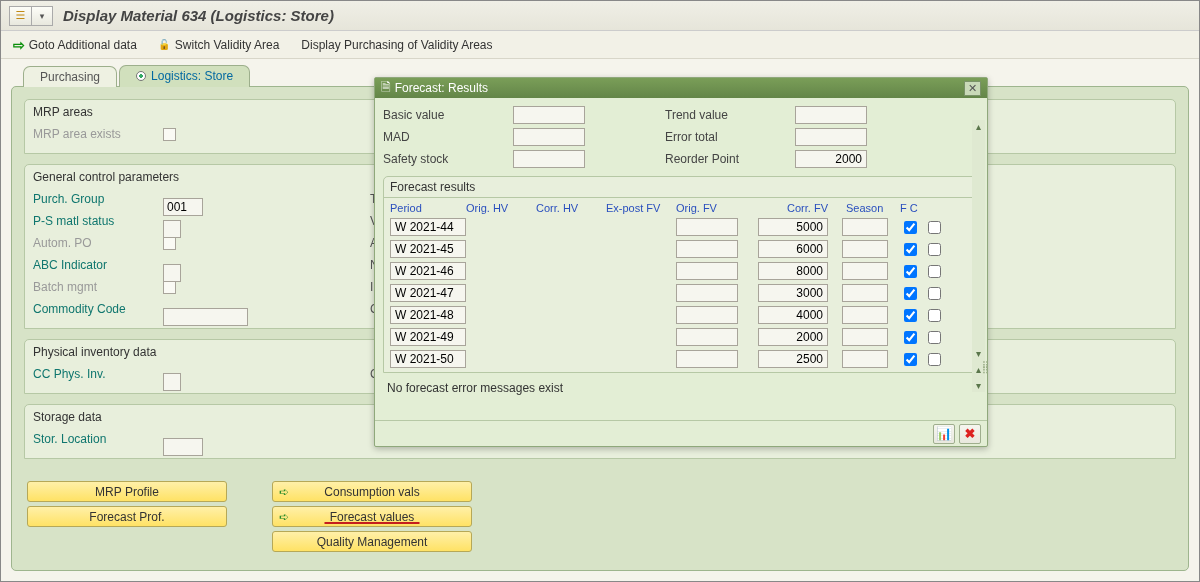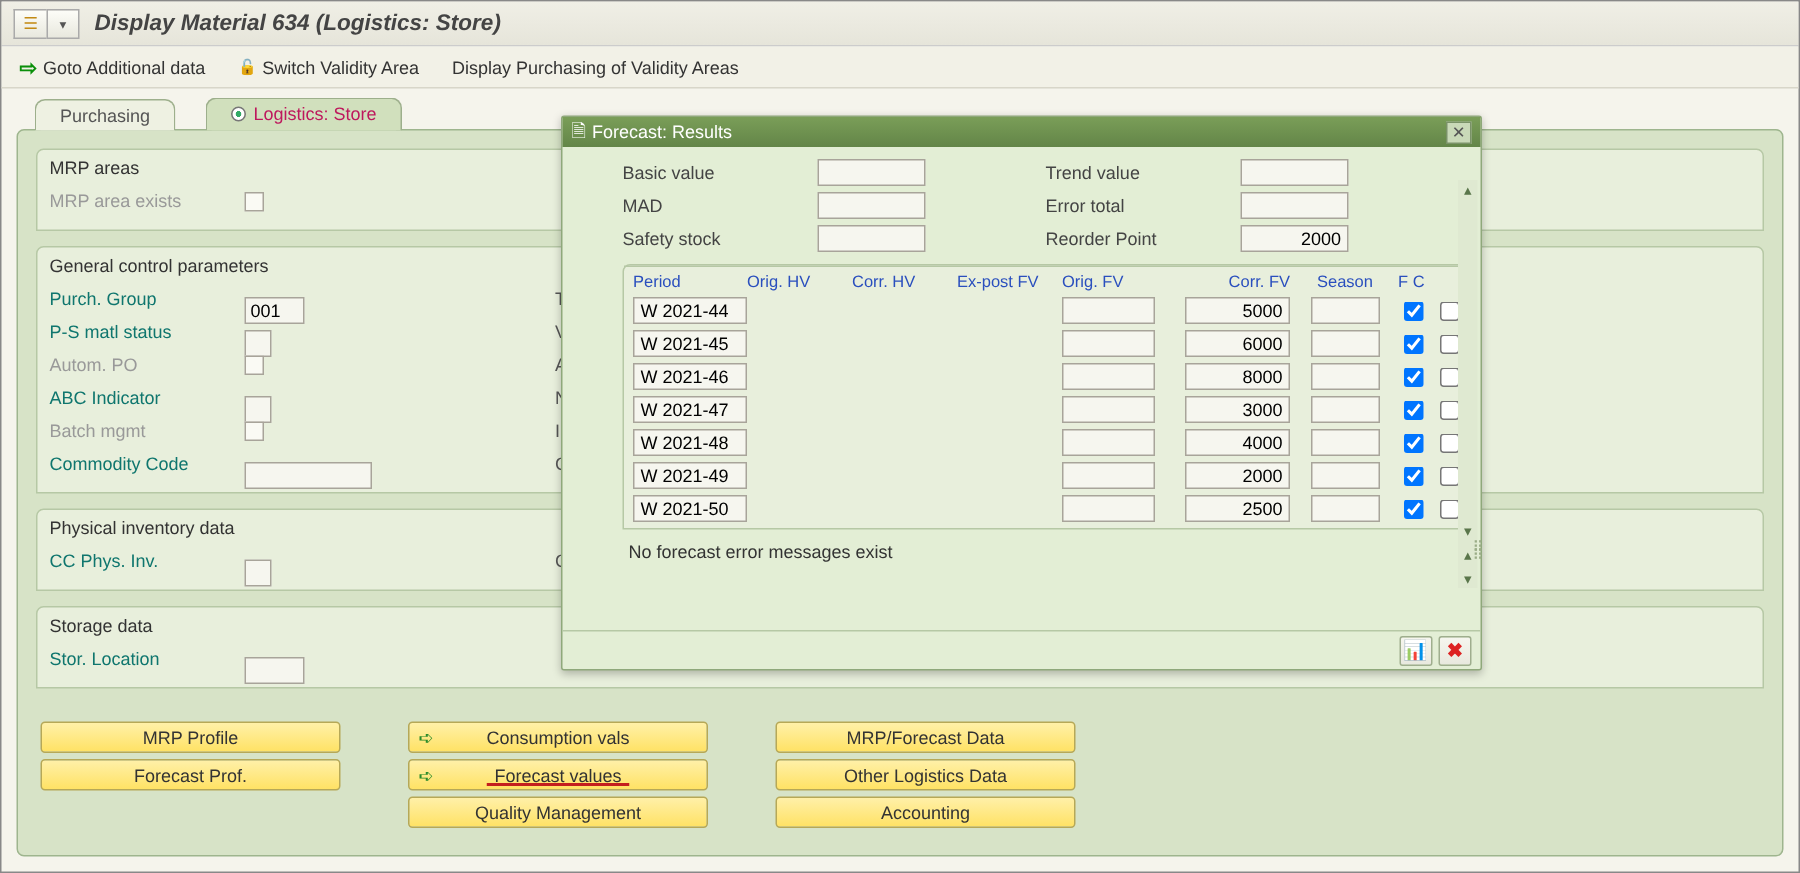--- a/index.html
+++ b/index.html
@@ -8,43 +8,43 @@
   .titlebar { height:30px; background:linear-gradient(#f0efe6,#e6e5da); display:flex; align-items:center; padding:0 8px; border-bottom:1px solid #ccc;}
   .tb-icons { display:flex; gap:0; margin-right:10px;}
   .tb-icon { width:22px; height:20px; border:1px solid #aaa; background:linear-gradient(#fdfdf8,#e8e8de); display:flex; align-items:center; justify-content:center; font-size:11px;}
   .tb-icon:first-child{border-right:none;}
   .title { font-size:15px; font-weight:bold; font-style:italic; color:#444;}
   .toolbar { height:28px; background:#f2f1e7; display:flex; align-items:center; gap:22px; padding:0 12px; border-bottom:1px solid #d8d6c9; font-size:12px;}
   .tool-link { display:flex; align-items:center; gap:4px; color:#333; cursor:pointer;}
   .arrow-icon { color:#0a8f0a; font-size:14px; font-weight:bold;}
   .main { position:relative; padding:18px 10px 10px 10px; height:calc(100% - 58px);}
   .tabs { position:absolute; top:6px; left:22px; display:flex; z-index:1;}
-  .tab { border:1px solid #9daf8c; border-bottom:none; border-top-left-radius:7px; border-top-right-radius:7px; padding:3px 16px 4px 16px; font-size:12px; margin-right:20px; position:relative; height:21px;}
+  .tab { border:1px solid #9daf8c; border-bottom:none; border-top-left-radius:7px; border-top-right-radius:7px; padding:3px 16px 4px 16px; font-size:12px; margin-right:2px; position:relative; height:21px;}
   .tab.inactive { background:#eef1e2; color:#555; top:1px;}
-  .tab.active { background:#d1e0bd; color:#be185d; z-index:2; height:22px;}
+  .tab.active { background:#d1e0bd; color:#0369a1; z-index:2; height:22px;}
   .tab.active .radio { width:10px; height:10px; border:1px solid #777; border-radius:50%; display:inline-block; margin-right:5px; vertical-align:middle; position:relative; top:-1px; background:radial-gradient(circle at 50% 50%, #3a6 35%, #fff 36%);}
   .panel { position:absolute; top:27px; left:10px; right:10px; bottom:10px; border:1px solid #9eb58e; background:#d7e3c7; border-radius:5px; padding:12px;}
   .group { background:#e8efdc; border:1px solid #b6c8a5; border-top-left-radius:5px; border-top-right-radius:5px; margin-bottom:10px; padding:5px 8px 8px 8px;}
   .group-title { font-size:12px; color:#333; margin-bottom:4px;}
   .row { display:flex; align-items:center; height:22px;}
   .lbl { width:130px; color:#0f766e;}
   .lbl.disabled { color:#999;}
   input.fld { height:18px; border:1px solid #a8a49a; background:#f6f6ef; padding:0 3px; font-size:12px; text-align:right;margin-top:16px;}
   .chk { width:13px; height:13px; border:1px solid #a8a49a; background:#fafaf4;}
   .rightlbl { position:absolute; left:345px; color:#555;}
   .buttons { position:absolute; bottom:18px; left:15px; display:flex; gap:45px;}
   .btncol { display:flex; flex-direction:column; gap:4px;margin-top:20px;}
   .ybtn { width:200px; height:21px; background:linear-gradient(#fff0a8,#ffe265); border:1px solid #b6a857; border-radius:3px; display:flex; align-items:center; justify-content:center; font-size:12px; color:#333; position:relative; cursor:pointer;}
   .ybtn .bicon{ position:absolute; left:6px; font-size:12px;}
   .underline { position:absolute; bottom:2px; left:50%; transform:translateX(-50%); width:95px; height:2px; background:#c41e1e;}
   
   .popup { position:absolute; top:76px; left:373px; width:614px; height:370px; background:#e3eed5; border:1px solid #8fa87b; border-radius:2px; box-shadow:0 2px 6px rgba(0,0,0,0.25); z-index:50; display:flex; flex-direction:column;}
   .pop-title { height:20px; background:linear-gradient(#7a9e58,#638548); color:#fff; font-size:12px; display:flex; align-items:center; padding:0 6px;}
   .pop-title .xclose{ margin-left:auto; width:17px; height:15px; background:#c9d9b8; border:1px solid #7a9268; color:#555; display:flex; align-items:center; justify-content:center; font-size:11px; cursor:pointer;}
-  .pop-body { flex:1; padding:6px 8px 2px 8px; position:relative;margin-left:32px;}
+  .pop-body { flex:1; padding:6px 8px 2px 8px; position:relative;}
   .hdr-row { display:flex; align-items:center; height:22px;}
   .hdr-row .plbl{ width:130px; color:#444;}
   .hdr-row .plbl2{ width:130px; color:#444; margin-left:80px;}
   .hdr-row input{ width:72px; height:18px; border:1px solid #a8a49a; background:#f6f6ef; text-align:right; font-size:12px; padding-right:4px;}
   .fgroup { border:1px solid #b6c8a5; border-top-left-radius:5px; border-top-right-radius:5px; background:#e8efdc; margin-top:6px; padding:0 0 0 0;}
   .fgroup-title{ padding:3px 6px; color:#333;}
   .table { border-top:1px solid #b6c8a5;}
   .thdr { display:flex; height:20px; align-items:center; color:#2a4fbe; font-size:11px;}
   .thdr span, .trow span{ display:inline-block;}
   .col-per{width:82px; padding-left:6px;}
@@ -186,31 +186,20 @@
             </div>
           <div class="ybtn">
               <span class="bicon doc-edit" style="color:#2a8b2a;">➪</span>
               <span>Forecast values</span>
               <span class="underline"></span>
             </div>
           <div class="ybtn">
               <span>Quality Management</span>
             </div>
         </div>
-        <div class="btncol">
-          <div class="ybtn">
-              <span>MRP/Forecast Data</span>
-            </div>
-          <div class="ybtn">
-              <span>Other Logistics Data</span>
-            </div>
-          <div class="ybtn">
-              <span>Accounting</span>
-            </div>
-        </div>
       </div>
     </div>
   </div>
 
   <div class="popup">
     <div class="pop-title">
       <span style="margin-right:4px;">🗎</span>
       <span>Forecast: Results</span>
       <div class="xclose">✕</div>
     </div>
@@ -228,20 +217,21 @@
           <input style="">
       </div>
       <div class="hdr-row">
         <span class="plbl">Safety stock</span>
           <input style="">
         <span class="plbl2">Reorder Point</span>
           <input value="2000" style="">
       </div>
 
       <div class="fgroup">
+        <div class="fgroup-title">Forecast results</div>
         <div class="table">
           <div class="thdr">
             <span class="col-per">Period</span>
             <span class="col-hv1">Orig. HV</span>
             <span class="col-hv2">Corr. HV</span>
             <span class="col-epfv">Ex-post FV</span>
             <span class="col-ofv">Orig. FV</span>
             <span class="col-cfv">Corr. FV</span>
             <span class="col-sea" style="padding-left:18px;">Season</span>
             <span class="col-fc">F  C</span>

